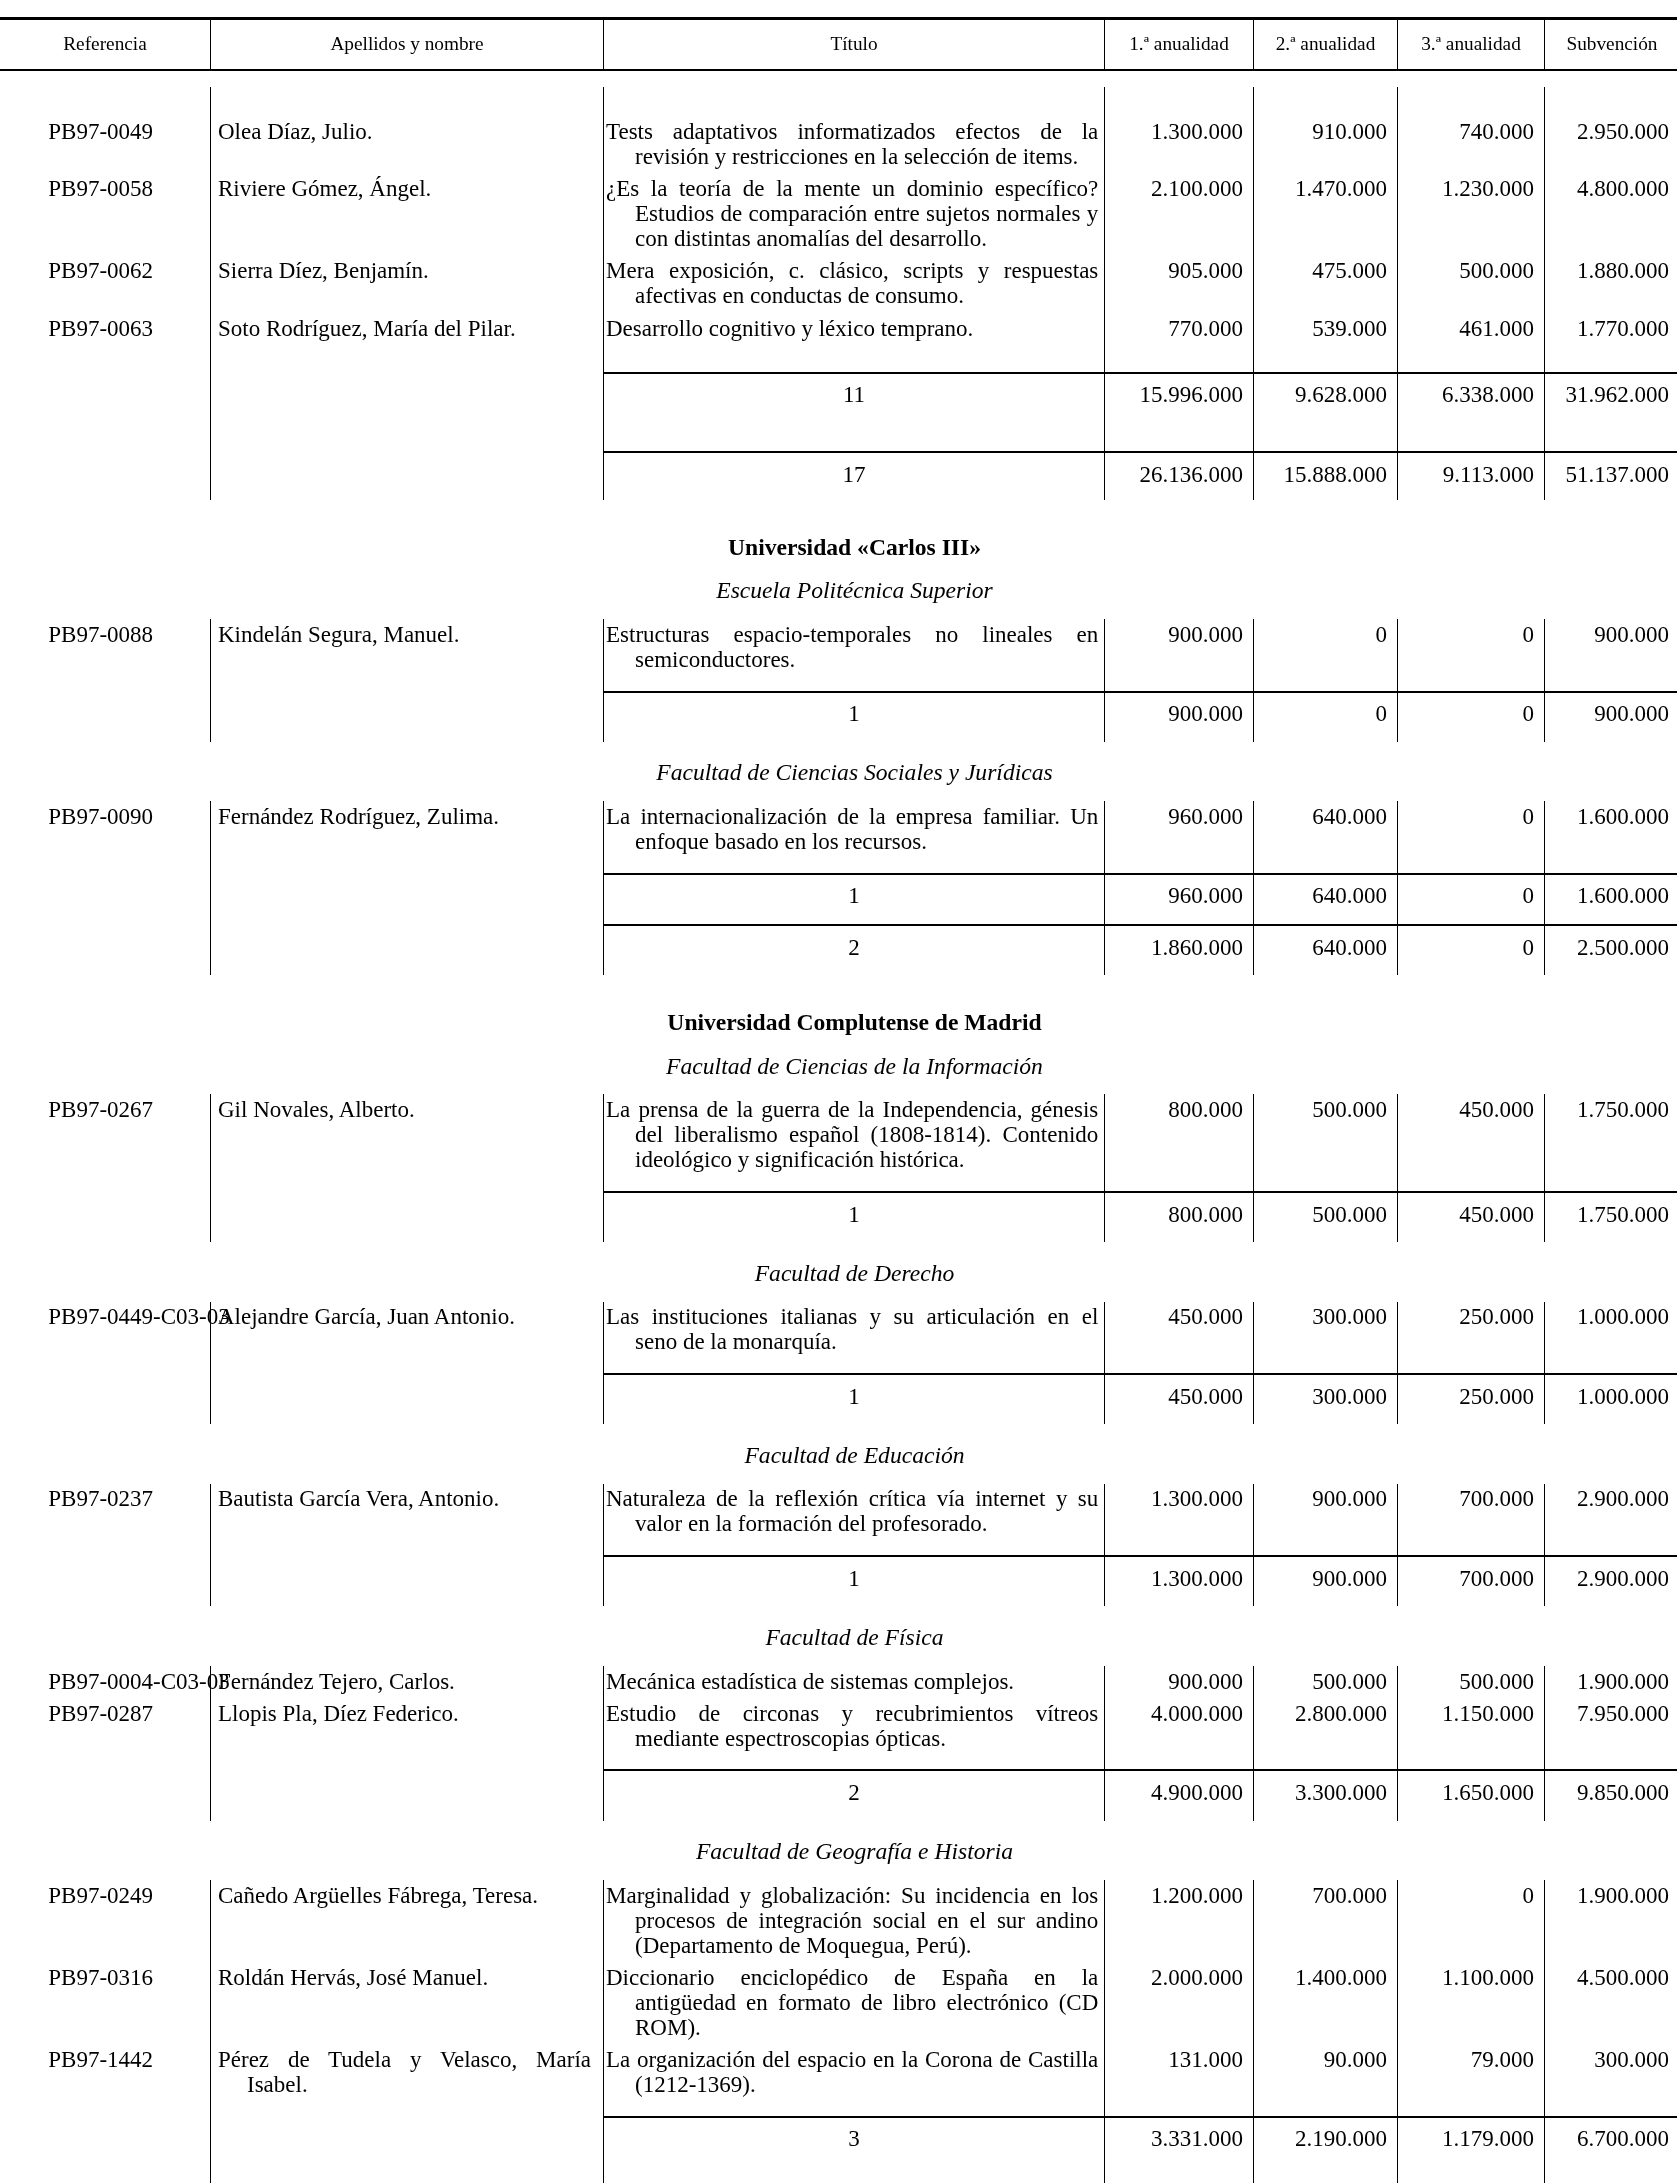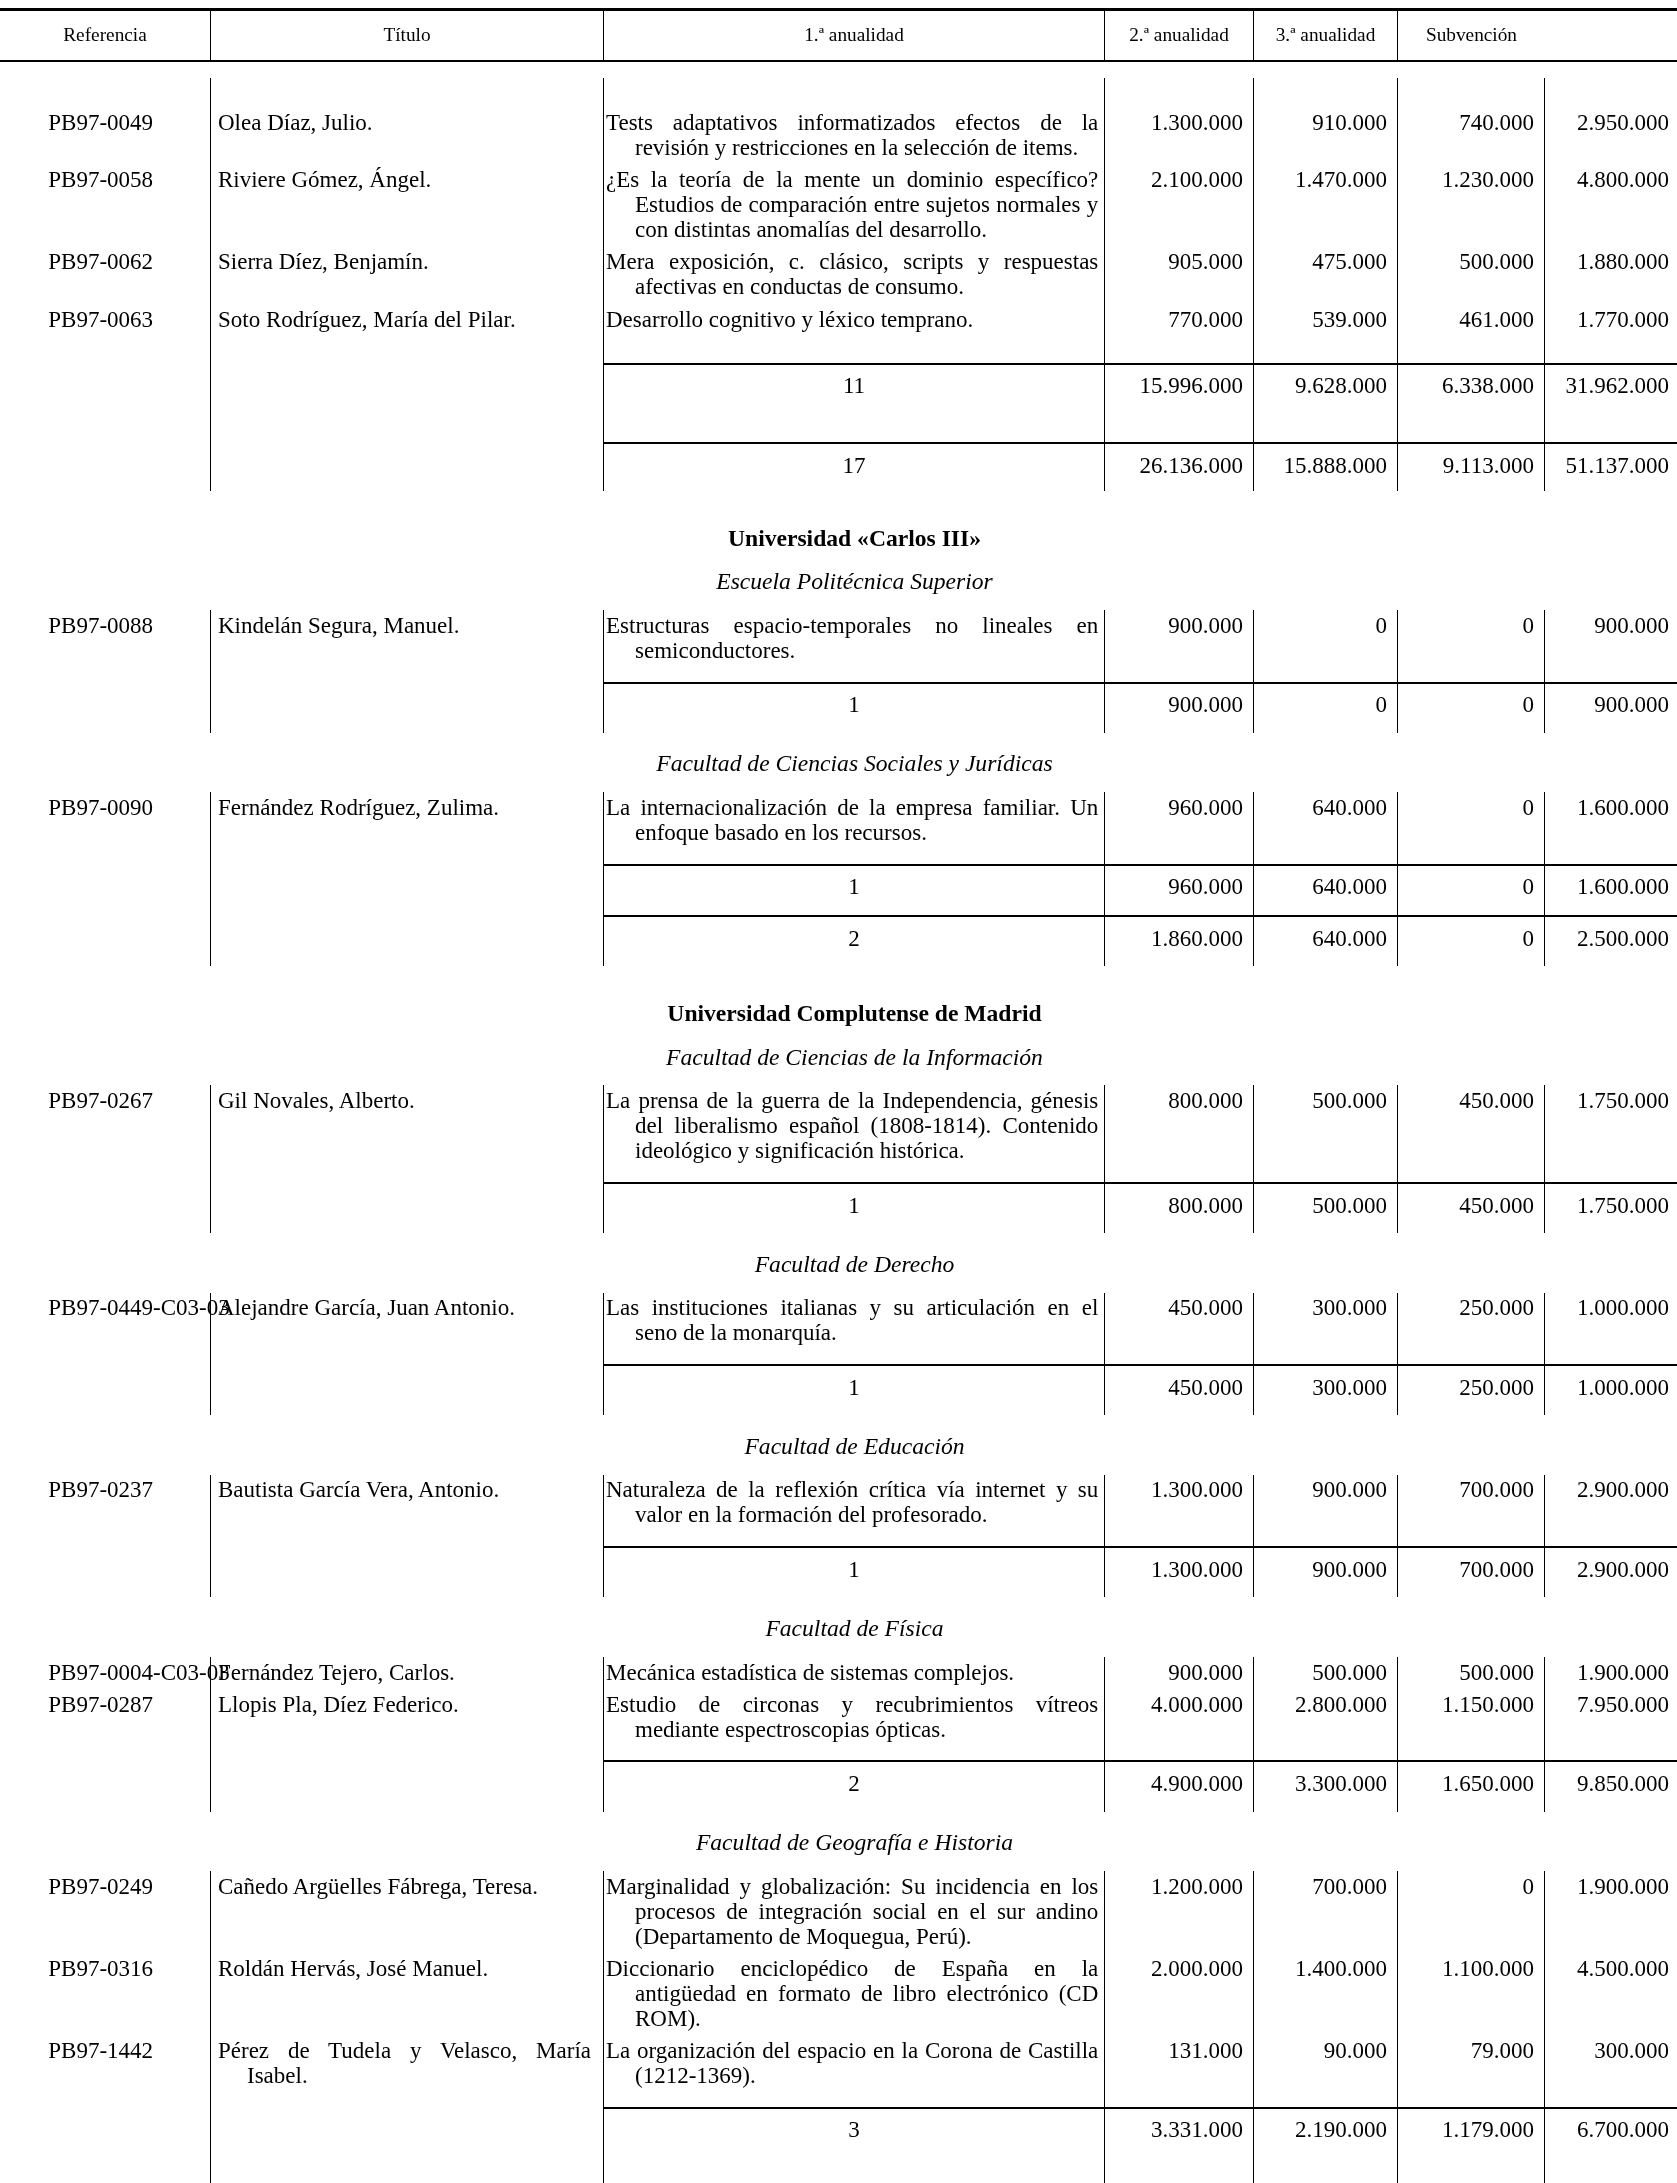--- a/index.html
+++ b/index.html
@@ -11,21 +11,21 @@
     background:#fff;
     color:#000;
     font-family:"Liberation Serif", serif;
     font-size:23px;
     line-height:25px;
   }
   .grid{display:grid;grid-template-columns:211px 393px 501px 149px 144px 147px 134px;}
   .thead{
     border-top:3.6px solid #000;
     border-bottom:2.9px solid #000;
-    margin-top:8px;
+    margin-top:17px;
     font-family:Liberation Serif, serif;
   }
   .thead .hcell{
     box-sizing:border-box;
     text-align:center;
     font-size:19.3px;
     padding:11.4px 2.9px 13px 2.9px;
   }
   .bright{border-right:1.4px solid #000;}
   .row{display:contents;}
@@ -67,20 +67,21 @@
   }
   .heading.bold{font-weight:bold;margin-top:35px;}
   .heading.italic{font-style:italic;}
 </style>
 </head>
 <body>
 
 <div class="page">
   <div class="grid thead">
     <div class="hcell bright">Referencia</div>
+    <div class="hcell bright">Apellidos y nombre</div>
     <div class="hcell bright">Título</div>
     <div class="hcell bright">1.ª anualidad</div>
     <div class="hcell bright">2.ª anualidad</div>
     <div class="hcell bright">3.ª anualidad</div>
     <div class="hcell">Subvención</div>
   </div>
   <div id="table-body">
       <div class="grid block b0">
         <div class="row drow first-row">
     <div class="cell bright ref">PB97-0049</div>

